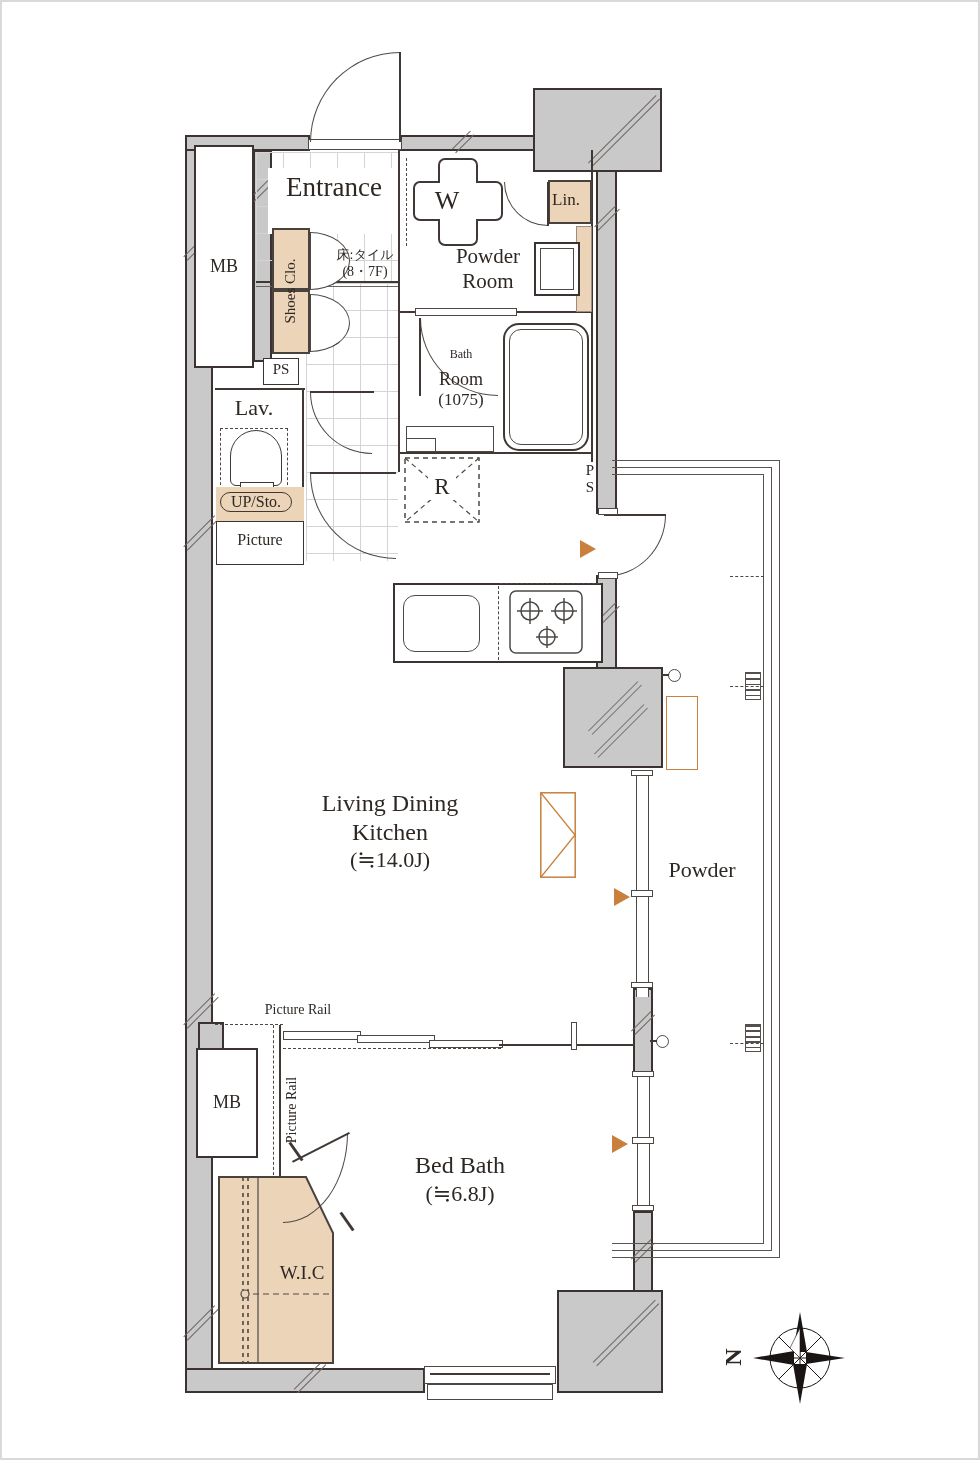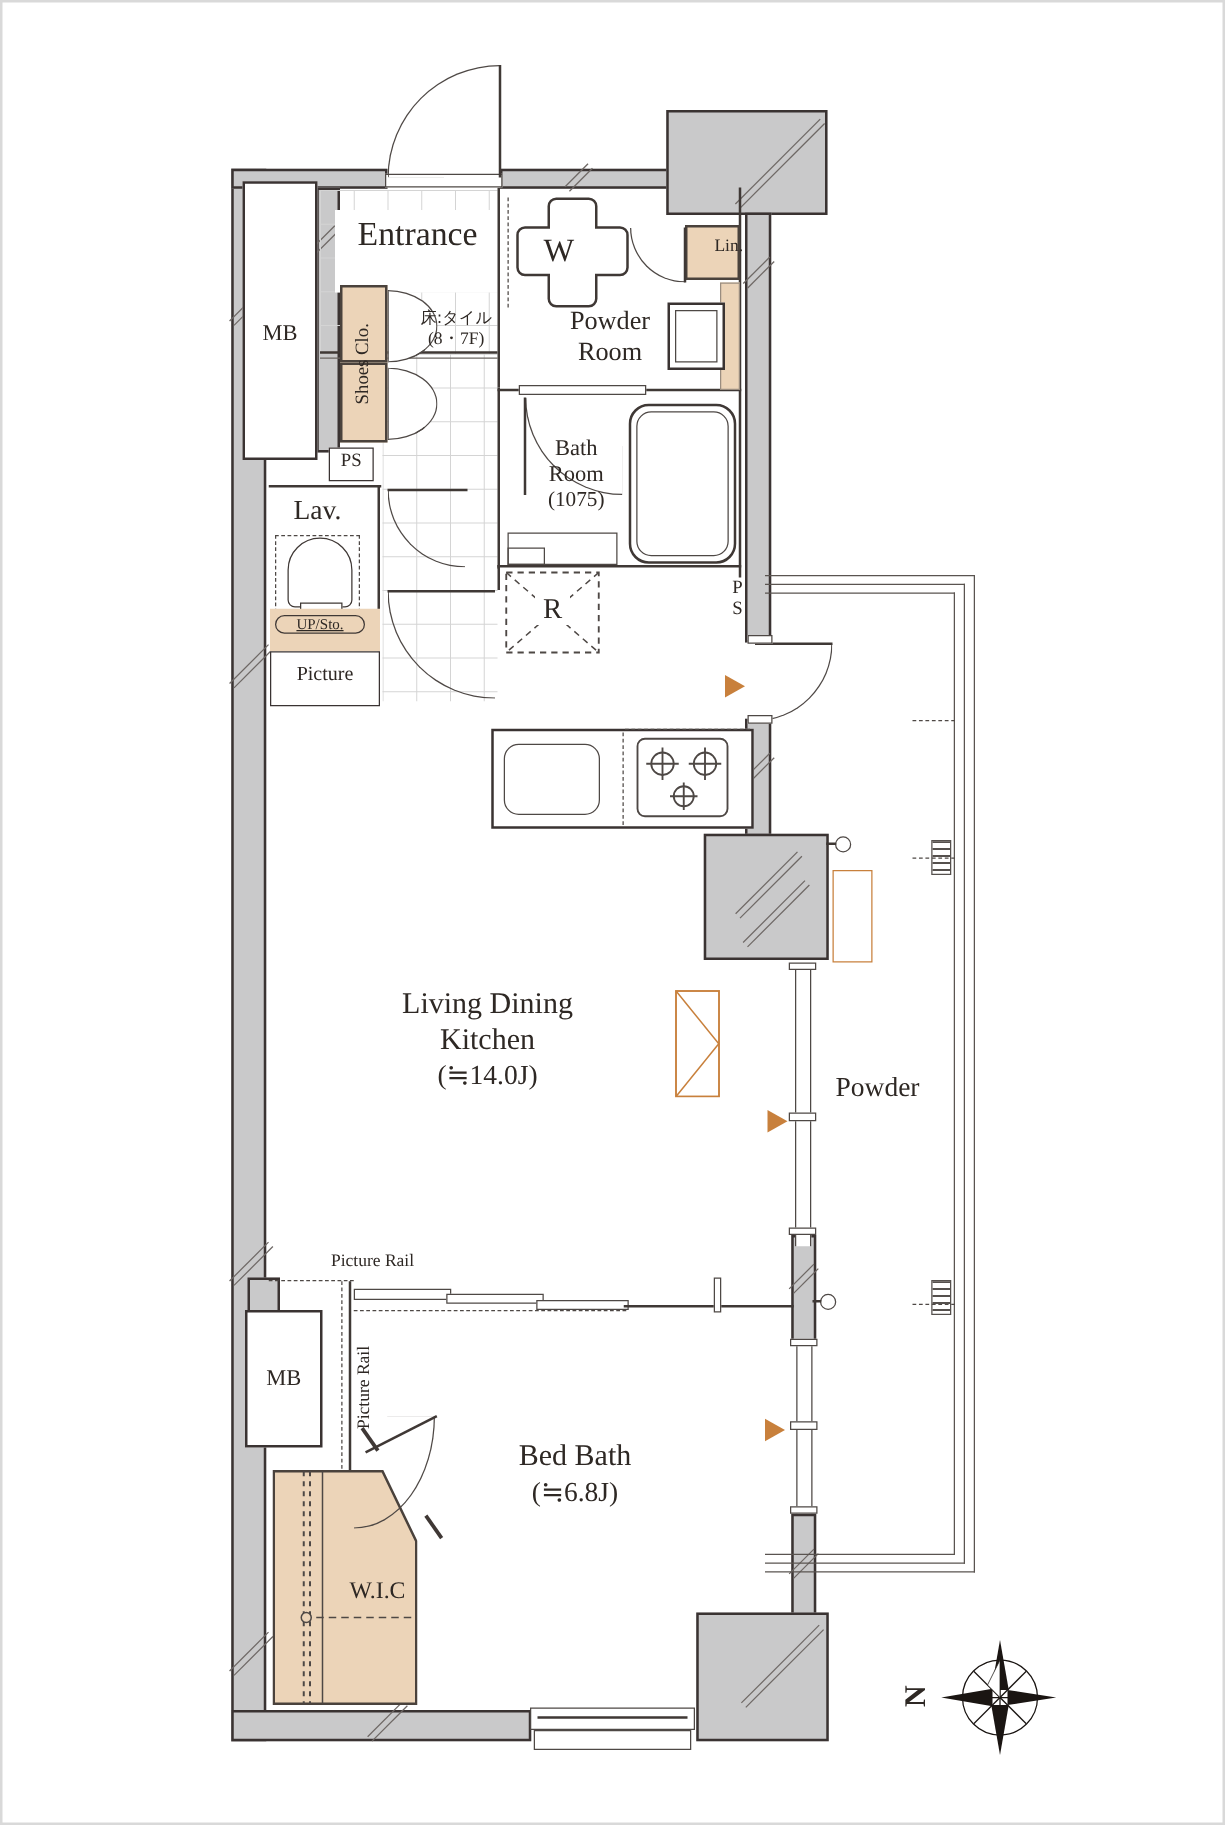--- a/index.html
+++ b/index.html
@@ -104,36 +104,36 @@
   <svg class="abs" style="left:412px;top:155px;" width="92" height="94" viewBox="0 0 92 94">
     <path d="M33 4 h26 a6 6 0 0 1 6 6 v17 h19 a6 6 0 0 1 6 6 v26 a6 6 0 0 1 -6 6 h-19 v19 a6 6 0 0 1 -6 6 h-26 a6 6 0 0 1 -6 -6 v-19 h-19 a6 6 0 0 1 -6 -6 v-26 a6 6 0 0 1 6 -6 h19 v-17 a6 6 0 0 1 6 -6 z" fill="#fff" stroke="#3f3835" stroke-width="2"></path>
   </svg>
   <div class="dashv" style="left:406px;top:158px;height:88px;"></div>
   <div class="lbl" style="left:432px;top:186px;width:30px;font-size:26px;">W</div>
 
   <div class="tan" style="left:576px;top:226px;width:16px;height:86px;border:1px solid #9a8d80;"></div>
   <div class="whitebox" style="left:534px;top:242px;width:46px;height:54px;"></div>
   <div class="abs" style="left:540px;top:248px;width:34px;height:42px;border:1px solid #4e4845;"></div>
   <div class="tan tan-b" style="left:548px;top:180px;width:44px;height:44px;"></div>
-  <div class="lbl" style="left:549px;top:190px;width:68px;font-size:14px;">Lin.</div>
+  <div class="lbl" style="left:532px;top:190px;width:68px;font-size:17px;">Lin.</div>
   <div class="arc arc-bl" style="left:504px;top:182px;width:44px;height:44px;"></div>
   <div class="line" style="left:547px;top:182px;width:2px;height:44px;"></div>
 
   <div class="abs" style="left:503px;top:323px;width:86px;height:128px;border:2px solid #3f3835;border-radius:16px;background:#fff;"></div>
   <div class="abs" style="left:509px;top:329px;width:74px;height:116px;border:1px solid #4e4845;border-radius:12px;"></div>
   <div class="abs" style="left:406px;top:426px;width:88px;height:26px;border:1.5px solid #4e4845;background:#fff;"></div>
   <div class="abs" style="left:406px;top:438px;width:30px;height:14px;border:1px solid #4e4845;"></div>
   <div class="arc arc-bl" style="left:420px;top:318px;width:78px;height:78px;"></div>
   <div class="line" style="left:419px;top:318px;width:2px;height:78px;"></div>
 
   <div class="abs" style="left:220px;top:428px;width:68px;height:62px;border:1px dashed #4e4845;"></div>
   <div class="abs" style="left:230px;top:430px;width:52px;height:56px;border:1.5px solid #3f3835;border-radius:26px 26px 6px 6px;background:#fff;"></div>
   <div class="abs" style="left:240px;top:482px;width:34px;height:10px;border:1.5px solid #3f3835;background:#fff;"></div>
   <div class="tan" style="left:216px;top:487px;width:88px;height:34px;"></div>
-  <div class="lbl" style="left:220px;top:492px;width:70px;font-size:12px;border:1px solid #3f3835;border-radius:10px;text-decoration:underline;">UP/Sto.</div>
+  <div class="lbl" style="left:220px;top:492px;width:70px;font-size:16px;border:1px solid #3f3835;border-radius:10px;">UP/Sto.</div>
   <div class="whitebox" style="left:216px;top:521px;width:88px;height:44px;border-width:1.5px;"></div>
   <div class="lbl" style="left:216px;top:531px;width:88px;font-size:16px;">Picture</div>
 
   <div class="arc arc-bl" style="left:310px;top:392px;width:62px;height:62px;"></div>
   <div class="line" style="left:310px;top:391px;width:64px;height:2px;"></div>
   <div class="arc arc-bl" style="left:310px;top:473px;width:86px;height:86px;"></div>
   <div class="line" style="left:310px;top:472px;width:86px;height:2px;"></div>
 
   <svg class="abs" style="left:403px;top:456px;" width="78" height="68" viewBox="0 0 78 68">
     <rect x="2" y="2" width="74" height="64" fill="none" stroke="#4e4845" stroke-width="1.5" stroke-dasharray="5 4"></rect>
@@ -232,21 +232,21 @@
   <div class="sill" style="left:424px;top:1366px;width:132px;height:18px;border-width:1.5px;"></div>
   <div class="line" style="left:430px;top:1373px;width:120px;height:2px;"></div>
   <div class="sill" style="left:427px;top:1384px;width:126px;height:16px;"></div>
 
   <div class="lbl" style="left:268px;top:172px;width:132px;font-size:27px;">Entrance</div>
   <div class="lbl" style="left:194px;top:256px;width:60px;font-size:18px;">MB</div>
   <div class="lbl" style="left:325px;top:248px;width:80px;font-size:13px;font-family:'DejaVu Sans',sans-serif;">床:タイル</div>
   <div class="lbl" style="left:325px;top:264px;width:80px;font-size:14px;">(8・7F)</div>
   <div class="lbl" style="left:428px;top:245px;width:120px;font-size:21px;">Powder</div>
   <div class="lbl" style="left:428px;top:270px;width:120px;font-size:21px;">Room</div>
-  <div class="lbl" style="left:416px;top:348px;width:90px;font-size:18px;">Bath</div>
+  <div class="lbl" style="left:416px;top:348px;width:90px;font-size:12px;">Bath</div>
   <div class="lbl" style="left:416px;top:369px;width:90px;font-size:18px;">Room</div>
   <div class="lbl" style="left:416px;top:390px;width:90px;font-size:17px;">(1075)</div>
   <div class="lbl" style="left:222px;top:396px;width:64px;font-size:22px;">Lav.</div>
   <div class="lbl" style="left:300px;top:790px;width:180px;font-size:24px;">Living Dining</div>
   <div class="lbl" style="left:300px;top:819px;width:180px;font-size:24px;">Kitchen</div>
   <div class="lbl" style="left:300px;top:848px;width:180px;font-size:22px;">(≒14.0J)</div>
   <div class="lbl" style="left:650px;top:858px;width:104px;font-size:22px;">Powder</div>
   <div class="lbl" style="left:250px;top:1002px;width:96px;font-size:14px;">Picture Rail</div>
   <div class="lbl vtext" style="left:232px;top:1102px;width:120px;height:16px;font-size:14px;">Picture Rail</div>
   <div class="lbl" style="left:196px;top:1092px;width:62px;font-size:18px;">MB</div>

